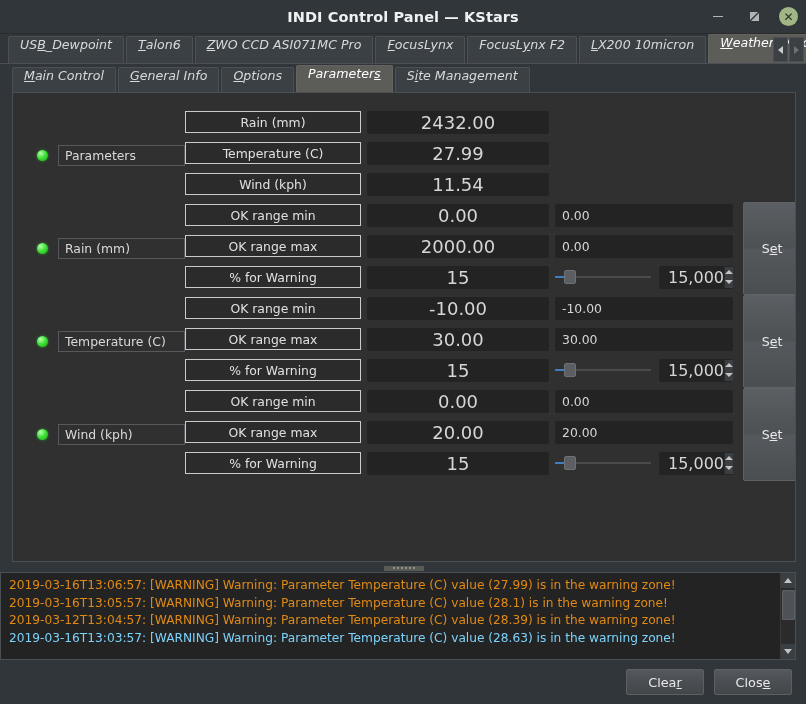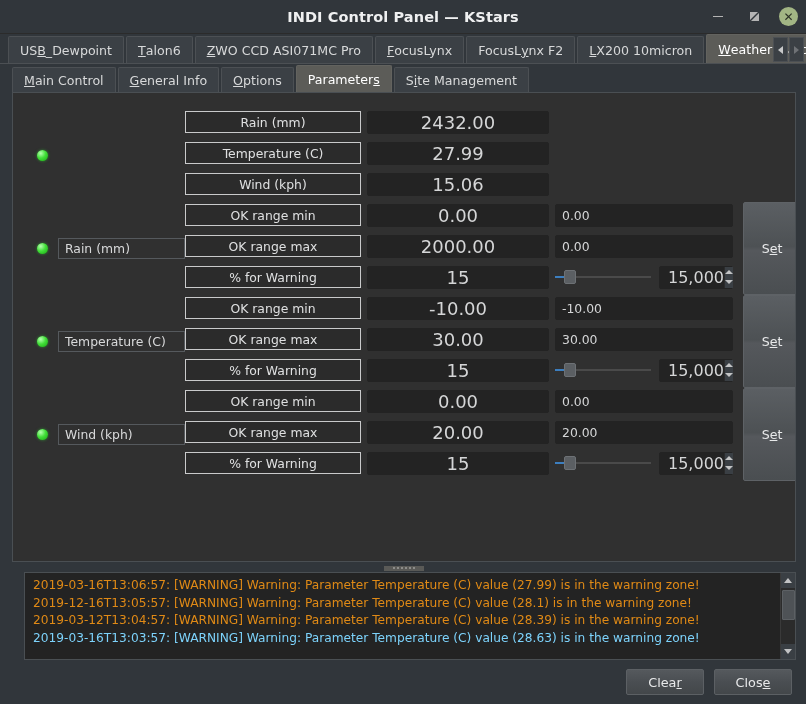--- a/index.html
+++ b/index.html
@@ -68,30 +68,31 @@
   .tabrow {
     display: flex; align-items: flex-end;
     height: 30px; min-height: 30px;
     padding-left: 8px;
     background: #31363b;
     position: relative;
   }
   .tabrow.outer { border-bottom: 1px solid #4c5054; }
   .tab {
     height: 27px;
-    padding: 12px 11px;
-    display: flex; align-items: center;
+    padding: 0 11px;
+    display: flex; align-items: flex-start;
     color: #d8d9da; font-size: 12.6px;
     background: #3b4045;
     border: 1px solid #4c5054;
     border-bottom: none;
     margin-right: 2px;
     border-radius: 2px 2px 0 0;
     cursor: pointer;
     white-space: nowrap;
+    font-style: italic;
   }
   .tab.selected {
     background: #5c5c58;
     color: #ffffff;
     border-color: #63635f;
     height: 29px;
   }
   .tab u { text-decoration: underline; }
   .tab-scroll {
     position: absolute; right: 2px; bottom: 1px;
@@ -269,21 +270,21 @@
   }
   .splitter .grip {
     width: 40px; height: 5px;
     background: #5a5a57;
     display: flex; align-items: center; justify-content: center; gap: 2px;
   }
   .splitter .dot { width: 2px; height: 2px; background: #8d8d8a; }
 
   
   .logwrap {
-    margin: 0 10px 0 24px;
+    margin: 0 10px 0 0;
     height: 88px; min-height: 88px;
     border: 1px solid #4a4f53;
     background: #232323;
     display: flex;
     overflow: hidden;
   }
   .loglist {
     flex: 1;
     padding: 4px 6px 0 8px;
     overflow: hidden;
@@ -380,34 +381,35 @@
       <div class="tab"><u>O</u>ptions</div>
       <div class="tab selected">Parameter<u>s</u></div>
       <div class="tab">S<u>i</u>te Management</div>
     </div>
 
   <div class="content-frame">
     <div class="params" id="groups">
         <div class="group">
           <div class="group-left">
             <span class="led"></span>
+            <div class="group-name">Parameters</div>
           </div>
           <div class="group-block">
             <div class="rows">
               <div class="prow">
                 <div class="plabel">Rain (mm)</div>
                 <div class="pvalue">2432.00</div>
               </div>
               <div class="prow">
                 <div class="plabel">Temperature (C)</div>
                 <div class="pvalue">27.99</div>
               </div>
               <div class="prow">
                 <div class="plabel">Wind (kph)</div>
-                <div class="pvalue">15.06</div>
+                <div class="pvalue">11.54</div>
               </div>
             </div>
           </div>
         </div>
         <div class="group with-set">
           <div class="group-left">
             <span class="led"></span>
             <div class="group-name">Rain (mm)</div>
           </div>
           <div class="group-block">
@@ -532,21 +534,21 @@
         <span class="dot"></span>
       <span class="dot"></span>
         <span class="dot"></span>
         <span class="dot"></span>
     </div>
   </div>
 
   <div class="logwrap">
     <div class="loglist" id="loglines">
         <div class="logline" style="color: rgb(224, 138, 22);">2019-03-16T13:06:57: [WARNING] Warning: Parameter Temperature (C) value (27.99) is in the warning zone!</div>
-        <div class="logline" style="color: rgb(224, 138, 22);">2019-12-16T13:05:57: [WARNING] Warning: Parameter Temperature (C) value (28.1) is in the warning zone!</div>
+        <div class="logline" style="color: rgb(224, 138, 22);">2019-03-16T13:05:57: [WARNING] Warning: Parameter Temperature (C) value (28.1) is in the warning zone!</div>
         <div class="logline" style="color: rgb(224, 138, 22);">2019-03-12T13:04:57: [WARNING] Warning: Parameter Temperature (C) value (28.39) is in the warning zone!</div>
         <div class="logline" style="color: #7dd3fc;">2019-03-16T13:03:57: [WARNING] Warning: Parameter Temperature (C) value (28.63) is in the warning zone!</div>
       </div>
     <div class="logscroll">
       <div class="sb-arrow">
           <span class="sb-up"></span>
         </div>
       <div class="sb-track">
         <div class="sb-thumb"></div>
       </div>

